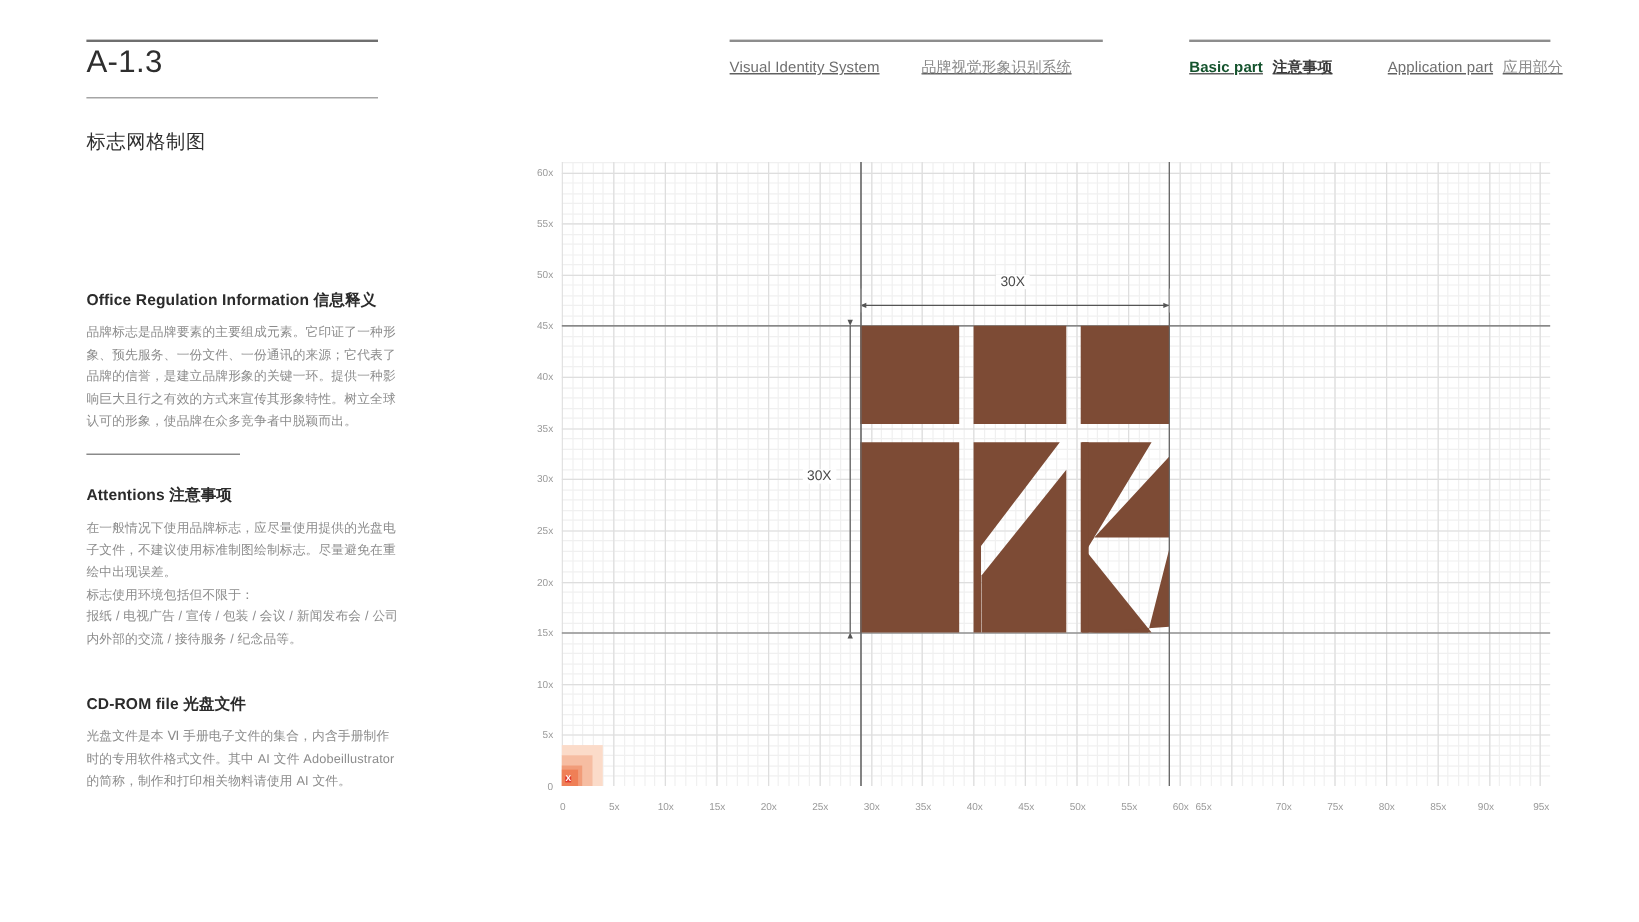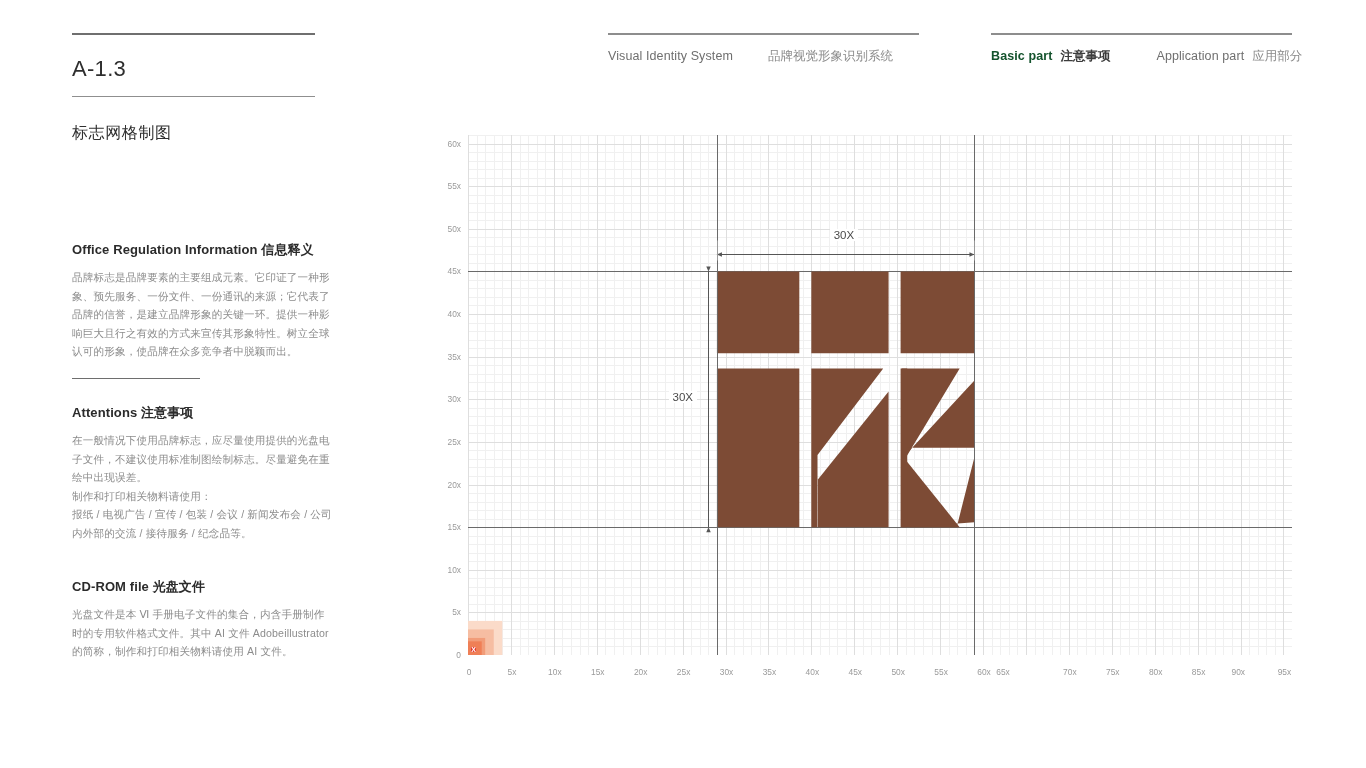--- a/index.html
+++ b/index.html
@@ -8,39 +8,39 @@
     width:1366px;height:768px;
     background:#ffffff;
     font-family:"Liberation Sans","DejaVu Sans",sans-serif;
     color:#3a3a3a;
     overflow:hidden;
     position:relative;
   }
   .page{position:absolute;inset:0;}
 
   
-  .hdr-group{position:absolute;}
+  .hdr-group{position:absolute;text-decoration:underline;}
   .hdr-rule{height:2px;background:#8d8d8d;width:100%;}
   .hdr-row{display:flex;align-items:baseline;padding-top:13px;}
   .hdr-en{font-size:12.5px;color:#6f6f6f;letter-spacing:.1px;white-space:nowrap;}
   .hdr-cn{font-size:12.5px;color:#8a8a8a;white-space:nowrap;}
   .hdr-en.strong{color:#14532d;font-weight:bold;}
   .hdr-cn.strong{color:#3c3c3c;font-weight:bold;}
 
   #hdr-left{left:608px;top:33px;width:311px;}
   #hdr-left .hdr-cn{margin-left:35px;}
   #hdr-right{left:991px;top:33px;width:301px;}
   #hdr-right .seg{display:flex;align-items:baseline;}
   #hdr-right .seg2{margin-left:46px;}
   #hdr-right .seg .hdr-cn{margin-left:8px;}
 
   
   #left-col{position:absolute;left:72px;top:33px;width:258px;}
   .rule-top{height:2px;background:#6f6f6f;width:243px;}
-  .page-code{font-size:22px;color:#2e2e2e;letter-spacing:.3px;margin:21px 0 14px 0;font-weight:normal;}
+  .page-code{font-size:26px;color:#2e2e2e;letter-spacing:.3px;margin:1px 0 14px 0;font-weight:normal;}
   .rule-bot{height:1px;background:#8f8f8f;width:243px;}
   .page-sub{font-size:16px;color:#2f2f2f;margin-top:26px;letter-spacing:.6px;}
 
   .sec{margin-top:0;}
   .sec-title{font-size:13px;color:#2b2b2b;font-weight:bold;letter-spacing:.1px;}
   .sec-title .cn{font-weight:bold;}
   .sec-body{font-size:10.6px;line-height:18.6px;color:#8c8c8c;margin-top:9px;letter-spacing:.15px;}
   .sec-body p{margin:0;}
 
   #sec-office{position:absolute;left:72px;top:241px;width:258px;}
@@ -103,21 +103,21 @@
 
   <div id="divider-1"></div>
 
   <div class="sec" id="sec-attn">
     <div class="sec-title">
       <span>Attentions</span>
       <span class="cn">注意事项</span>
     </div>
     <div class="sec-body">
       <p>在一般情况下使用品牌标志，应尽量使用提供的光盘电子文件，不建议使用标准制图绘制标志。尽量避免在重绘中出现误差。</p>
-      <p>制作和打印相关物料请使用：</p>
+      <p>标志使用环境包括但不限于：</p>
       <p>报纸 / 电视广告 / 宣传 / 包装 / 会议 / 新闻发布会 / 公司内外部的交流 / 接待服务 / 纪念品等。</p>
     </div>
   </div>
 
   <div class="sec" id="sec-cd">
     <div class="sec-title">
       <span>CD-ROM file</span>
       <span class="cn">光盘文件</span>
     </div>
     <div class="sec-body">

